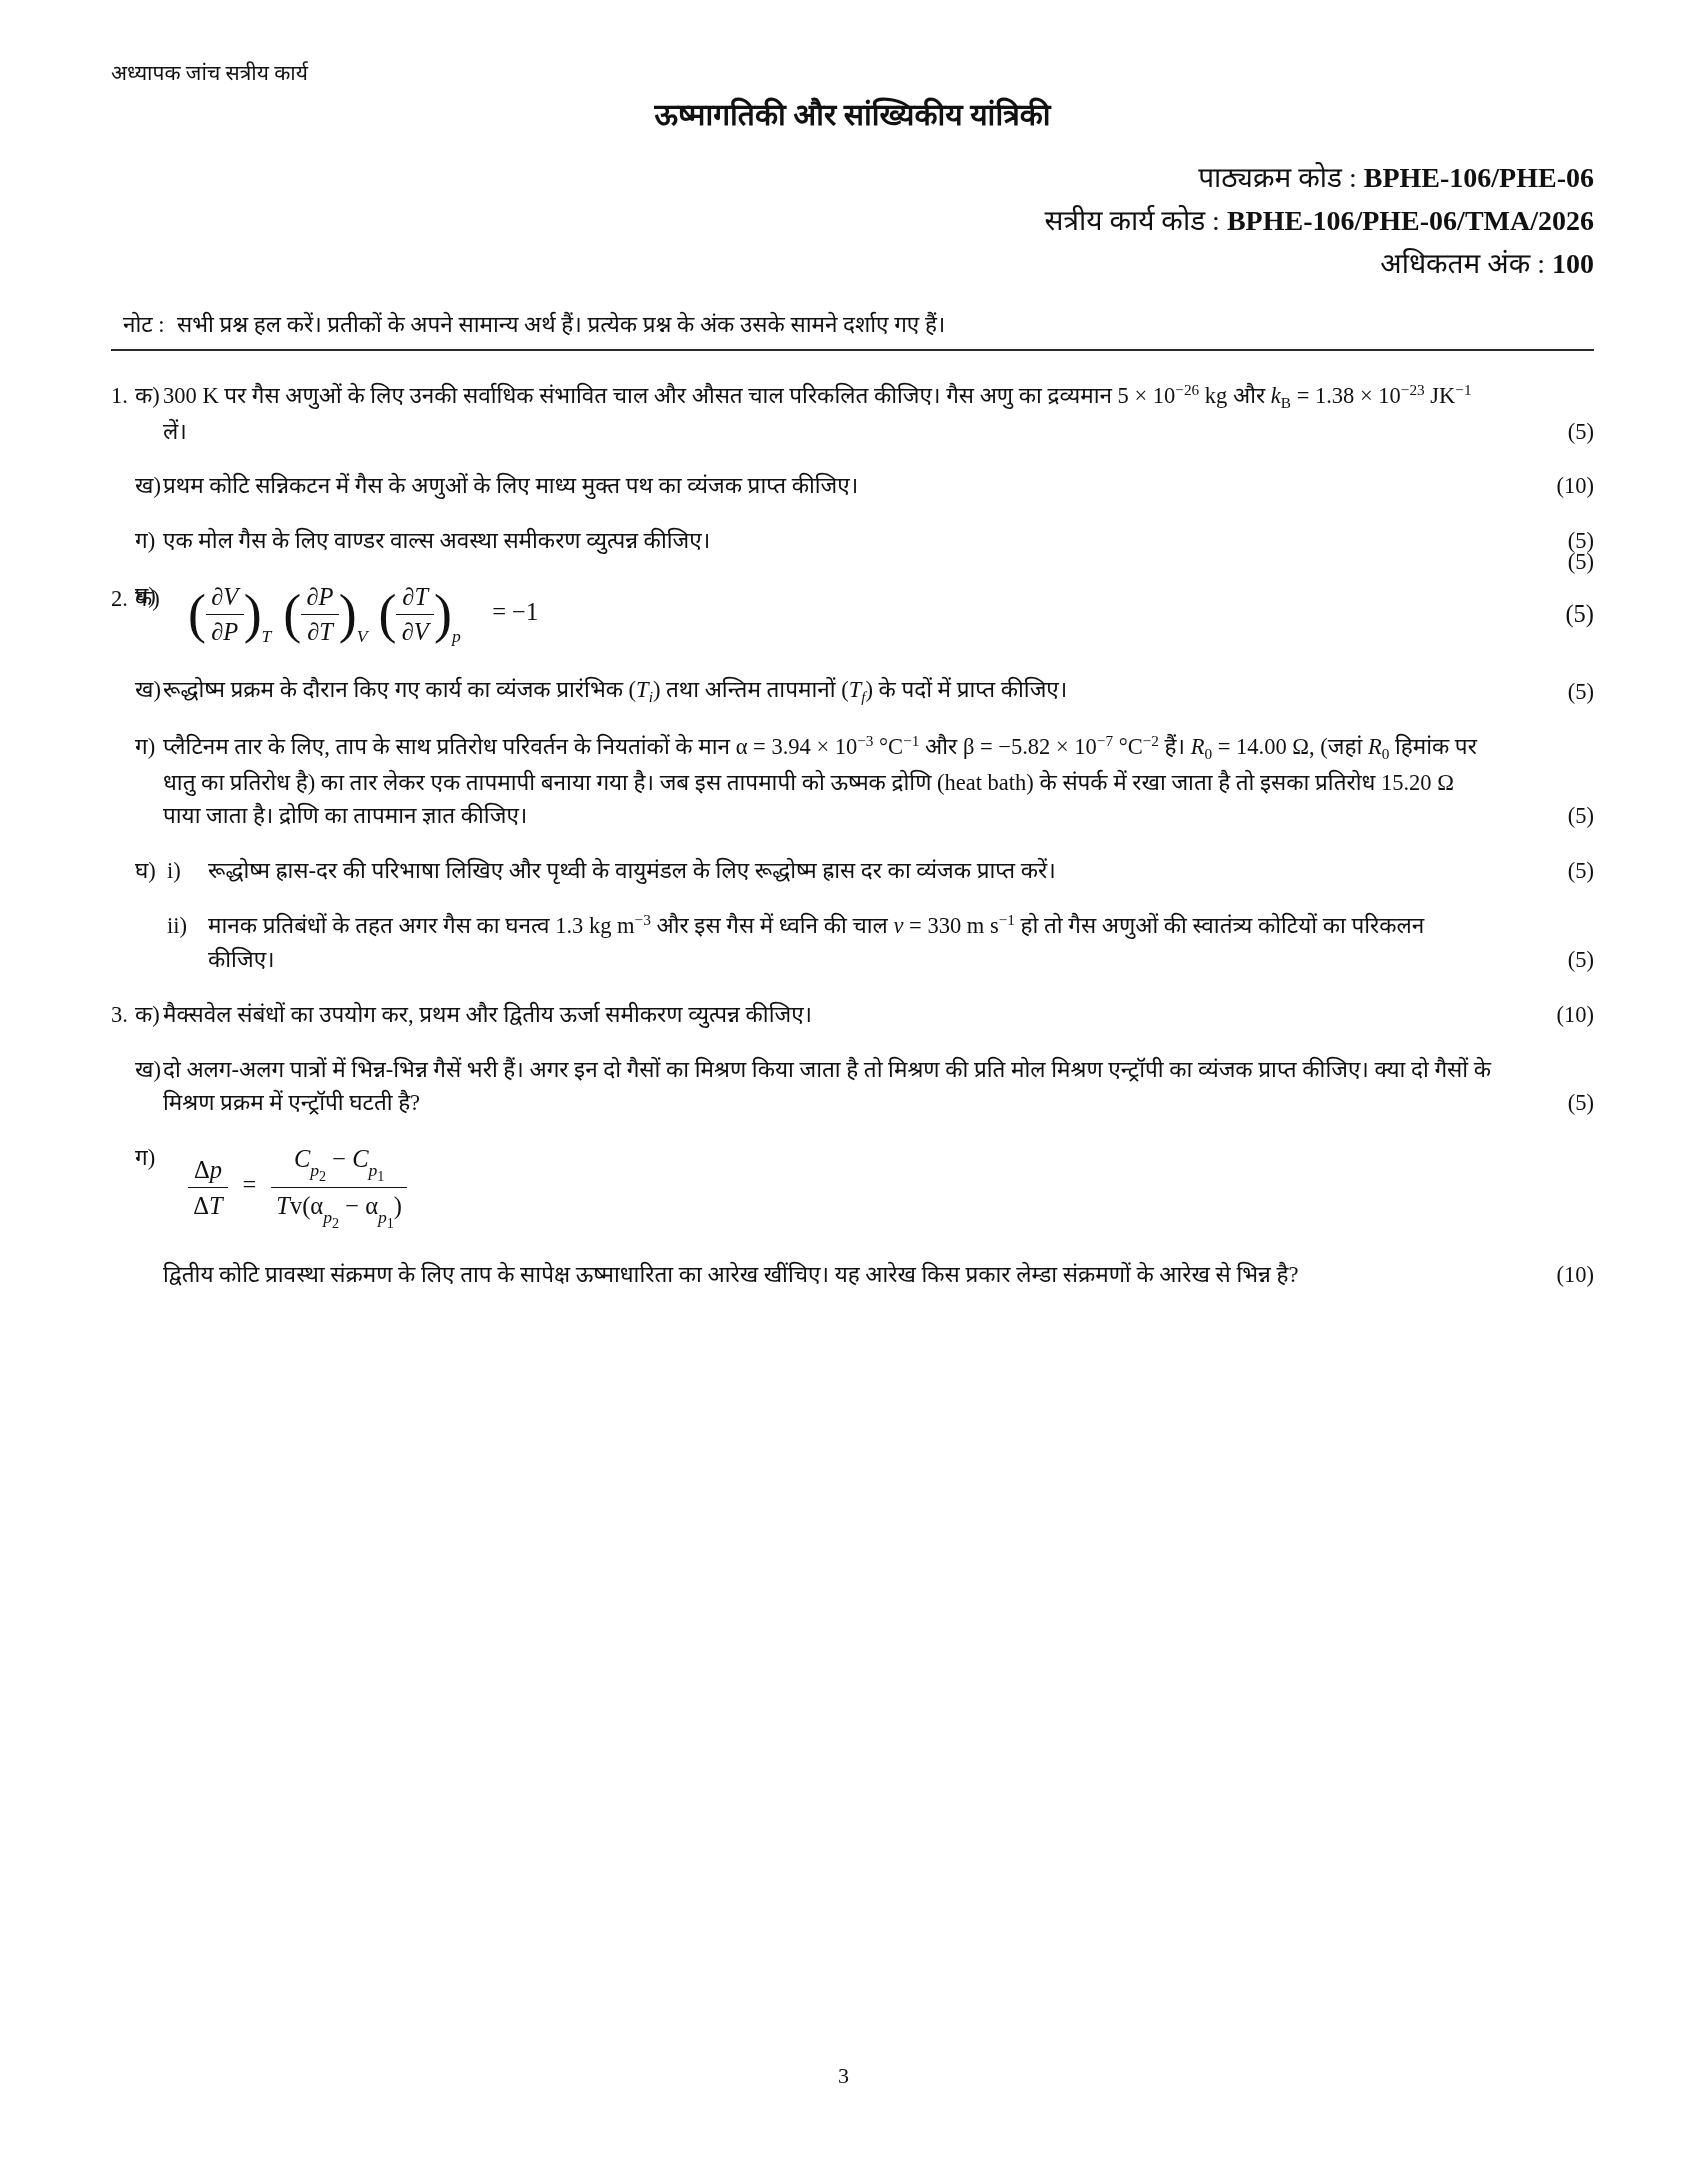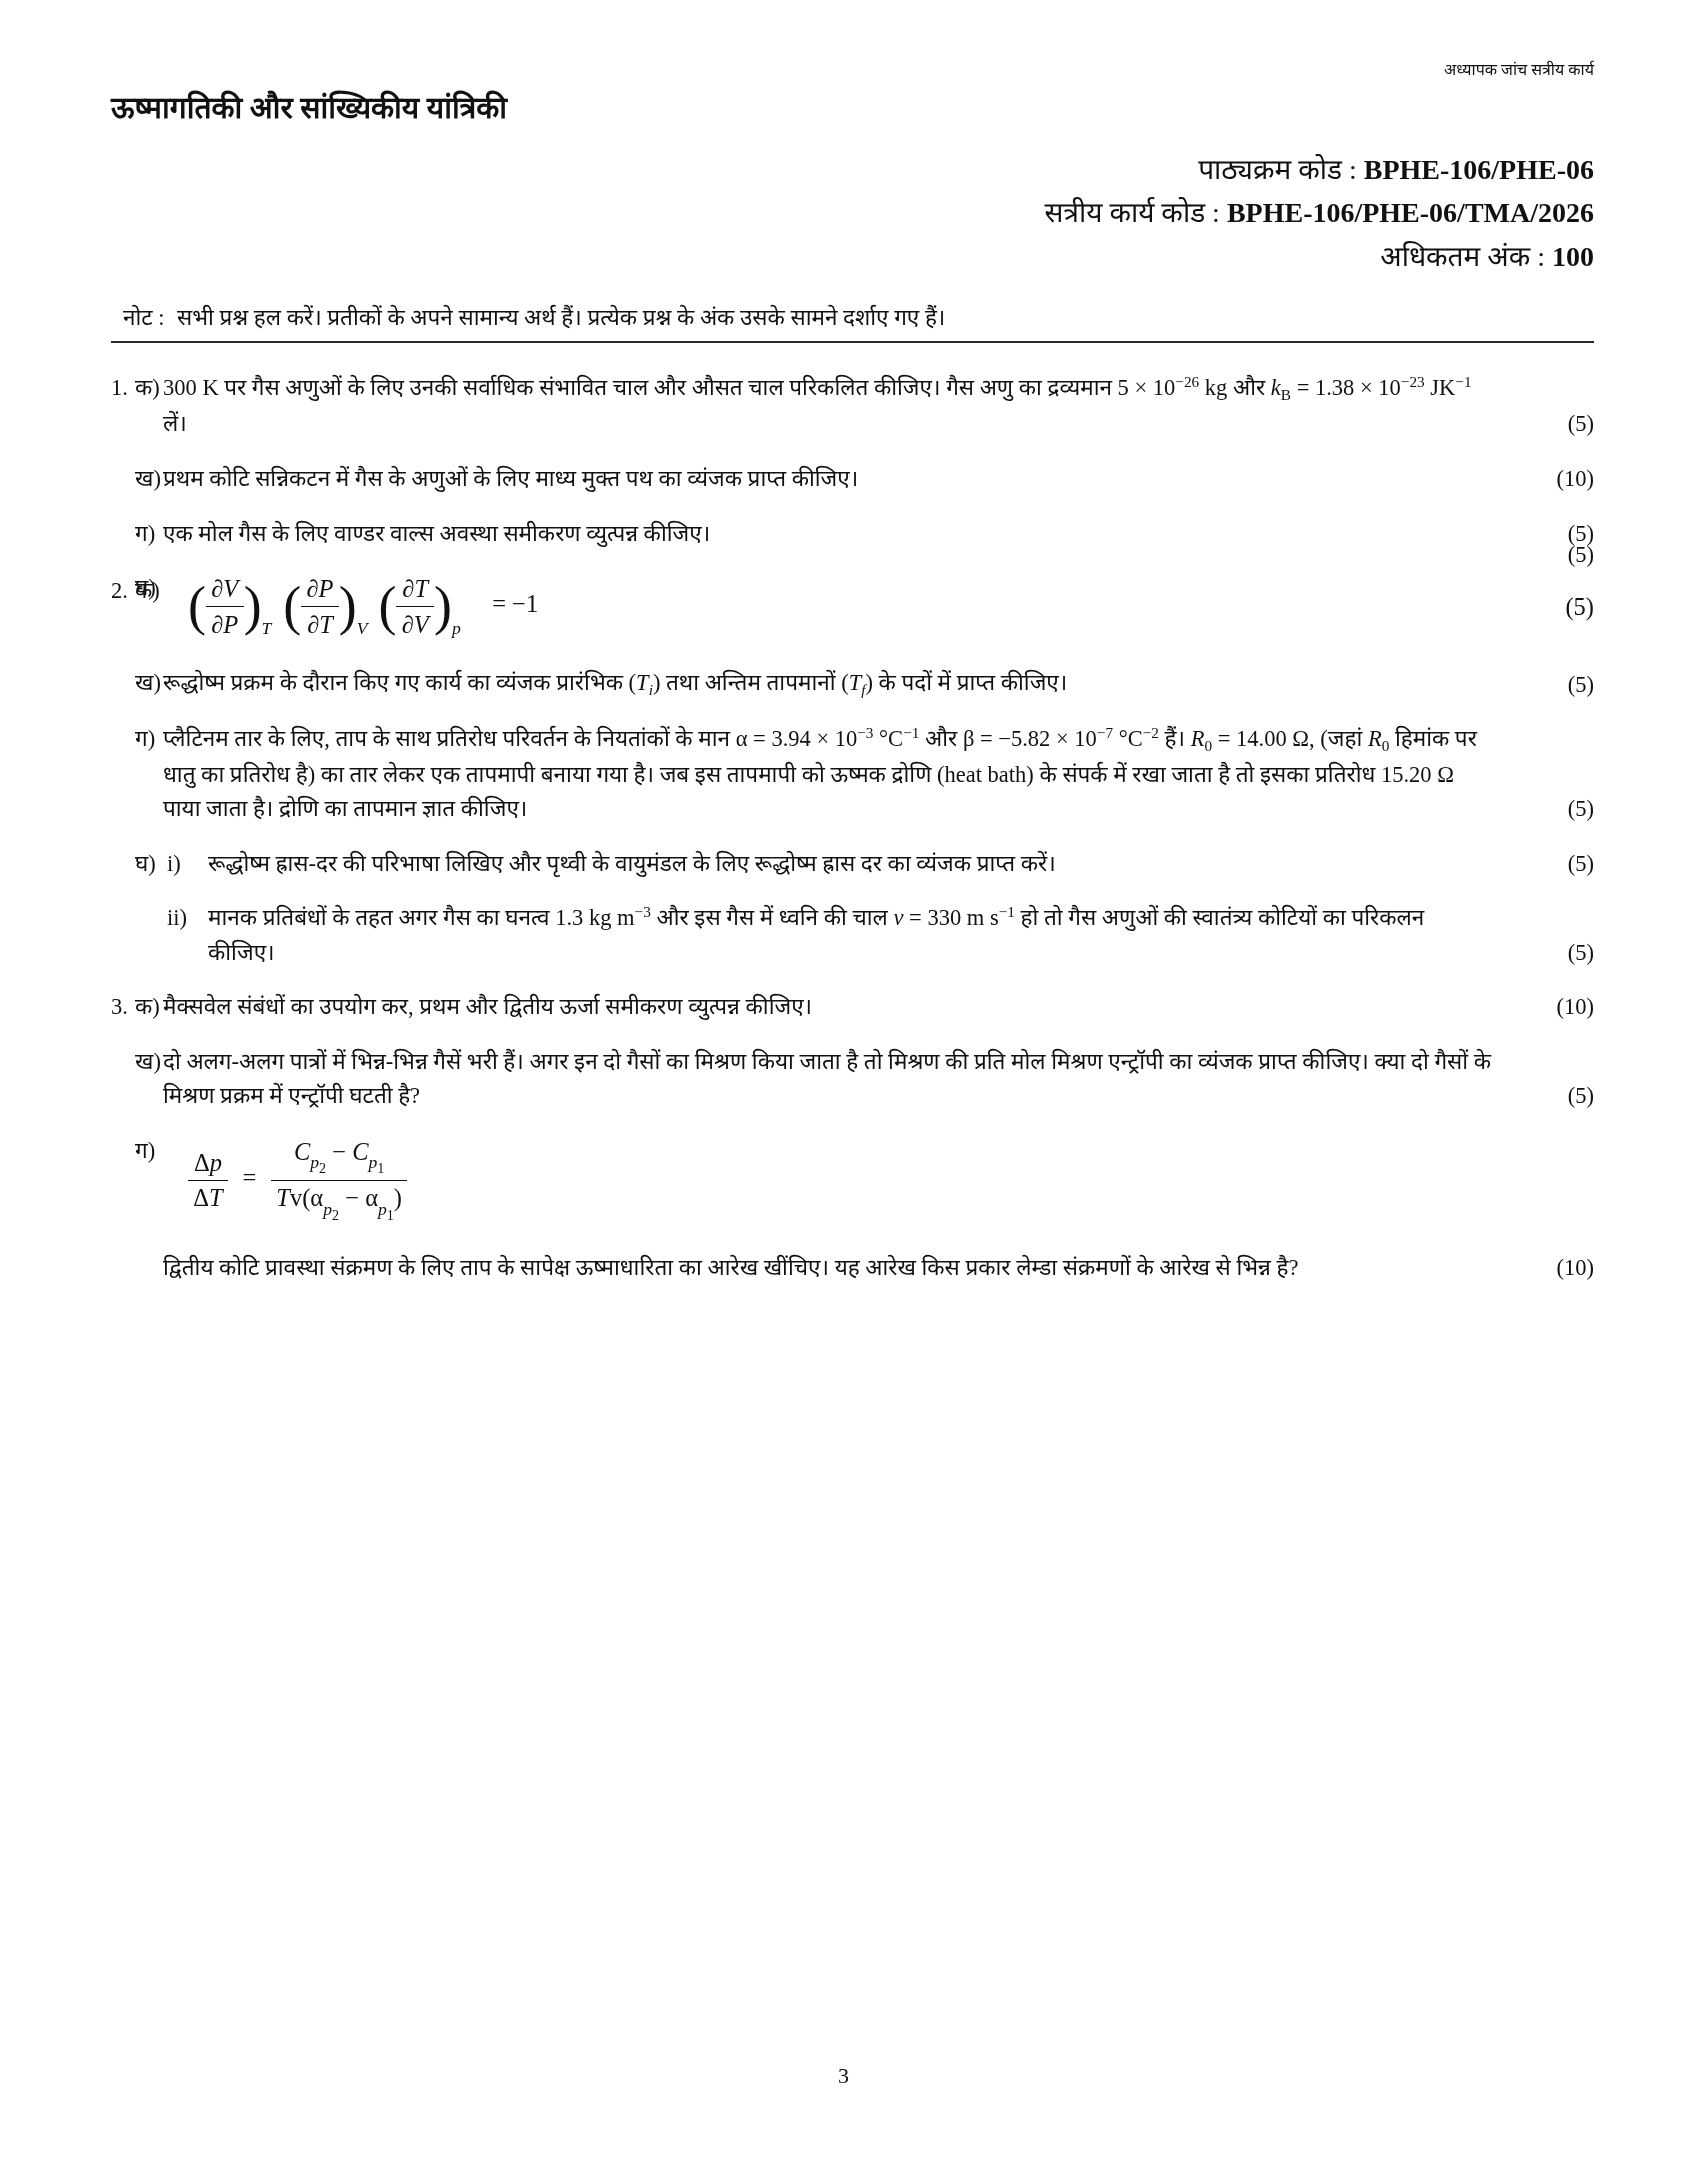--- a/index.html
+++ b/index.html
@@ -4,22 +4,22 @@
 <style>
   * { margin:0; padding:0; box-sizing:border-box; }
   html, body { background:#ffffff; }
   body {
     width:1687px; height:2183px; position:relative;
     font-family:"Liberation Serif","DejaVu Serif",serif;
     font-size:22.5px; line-height:1.5; color:#111;
   }
   .content { padding:58px 93px 0 111px; }
 
-  .title1 { text-align:right; font-size:16px; font-weight:400; margin-bottom:2.6px; }
-  .title2 { font-size:30px; font-weight:700; margin-bottom:18.5px; }
+  .title1 { text-align:left; font-size:21px; font-weight:400; margin-bottom:2.6px; }
+  .title2 { text-align:center; font-size:30px; font-weight:700; margin-bottom:18.5px; }
 
   .meta { text-align:right; font-size:28px; line-height:1.55; margin-bottom:22.5px; }
   .meta b { font-weight:700; }
 
   .note-row { position:relative; margin-bottom:6.6px; }
   .note-label { position:absolute; left:12px; top:0; }
   .note-body { margin-left:66px; padding-right:6.6px; }
 
   hr.rule { border:none; border-top:2px solid #2a2a2a; margin:6.6px 0 28px 0; }
 

